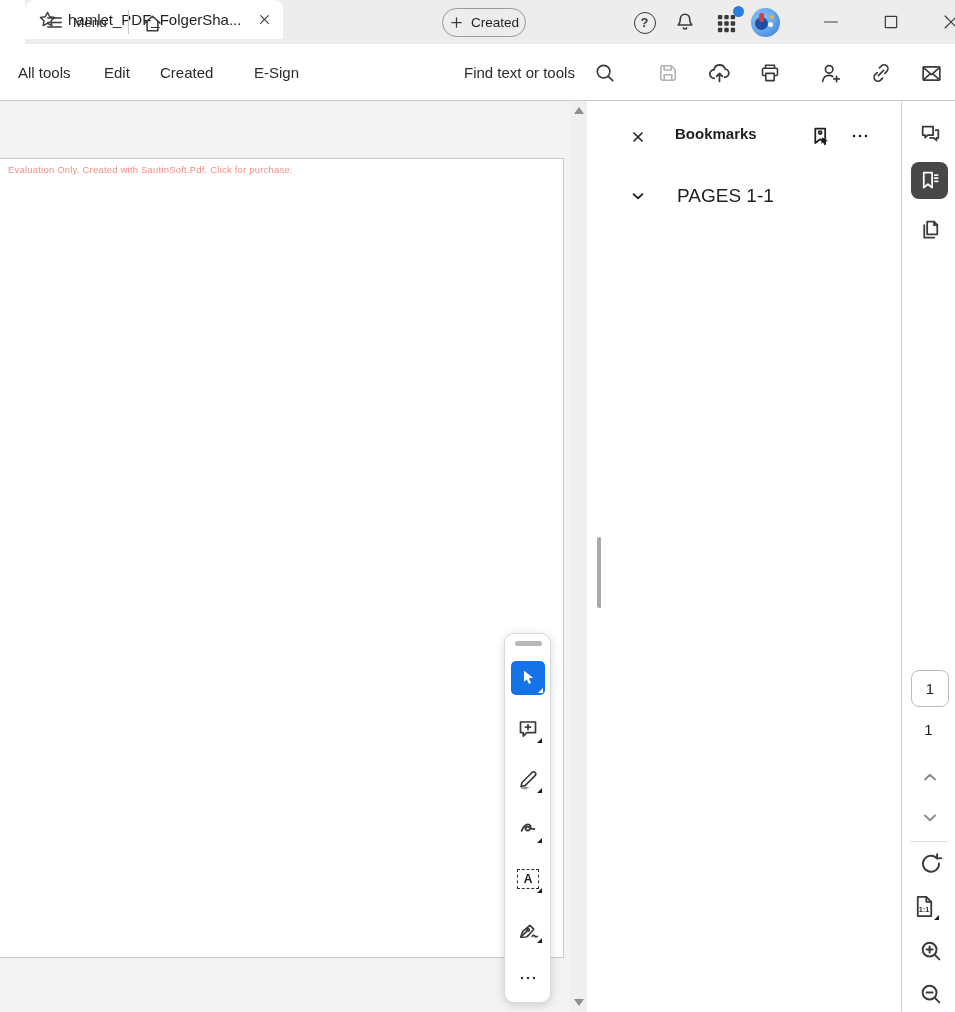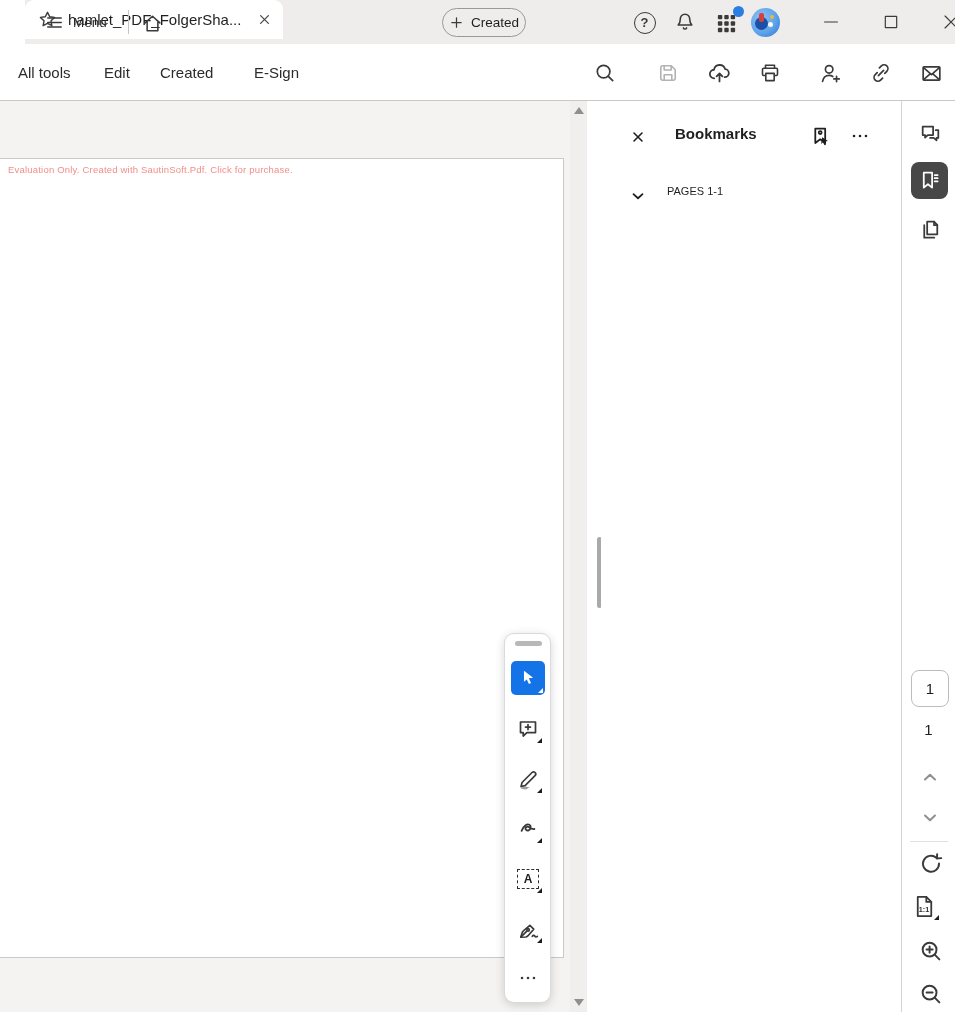--- a/index.html
+++ b/index.html
@@ -49,21 +49,21 @@
   .sarrow.up { top:6px; border-left:5px solid transparent; border-right:5px solid transparent;
                border-bottom:7px solid #8f8f8f; }
   .sarrow.down { bottom:6px; border-left:5px solid transparent; border-right:5px solid transparent;
                  border-top:7px solid #8f8f8f; }
   .splitter { position:absolute; left:587px; top:101px; width:14px; height:911px; background:#fff; }
   .grip { position:absolute; left:597px; top:537px; width:5px; height:71px; background:#a9a9a9; border-radius:3px; }
 
   
   .bm-panel { position:absolute; left:601px; top:101px; width:300px; height:911px; background:#fff; }
   .bm-title { position:absolute; left:74px; top:24px; font-size:15px; font-weight:bold; color:#1f1f1f; }
-  .bm-group-label { position:absolute; left:66px; top:84px; font-size:11px; color:#1f1f1f; }
+  .bm-group-label { position:absolute; left:76px; top:84px; font-size:19px; color:#1f1f1f; }
   .bm-row-selected { position:absolute; left:80px; top:121px; width:202px; height:39px;
                      background:#e4e3e3; border-radius:4px; display:flex; align-items:center; }
   .bm-row-selected span { margin-left:17px; font-size:14.5px; color:#1f1f1f; }
 
   
   .rail { position:absolute; left:901px; top:101px; width:54px; height:911px; background:#fff;
           border-left:1px solid #d5d4d3; }
   .tool-sel { background:#474747; border-radius:8px; }
   .pgbox { position:absolute; left:9px; top:569px; width:38px; height:37px; border:1px solid #bdbcbb;
            border-radius:8px; background:#fff; text-align:center; font-size:15px; color:#1f1f1f;
@@ -216,20 +216,21 @@
     <div class="tmenu" style="left:104px">
         <span>Edit</span>
       </div>
     <div class="tmenu" style="left:160px">
         <span>Created</span>
       </div>
     <div class="tmenu" style="left:254px">
         <span>E-Sign</span>
       </div>
 
+    <div class="find-label" style="left:464px">Find text or tools</div>
     <button class="ib" style="left:592px;top:16px;width:26px;height:26px">
       <span>
         <svg width="24" height="24" viewBox="0 0 24 24">
             <g class="st" style="stroke-width:1.7">
               <circle cx="10.6" cy="10.6" r="6.3"></circle>
               <path d="M15.3 15.3l4.4 4.4"></path>
             </g>
           </svg>
       </span>
     </button>

